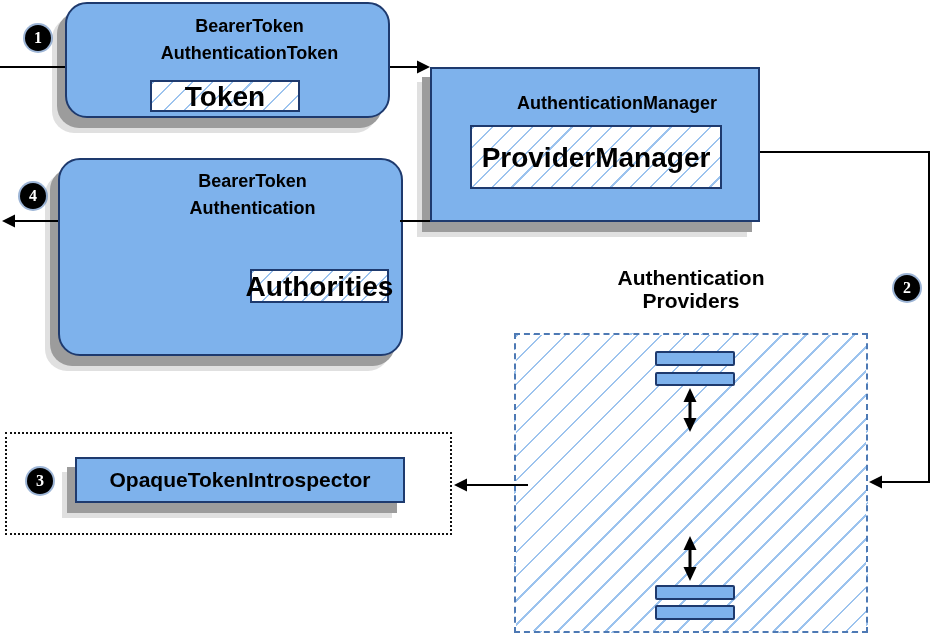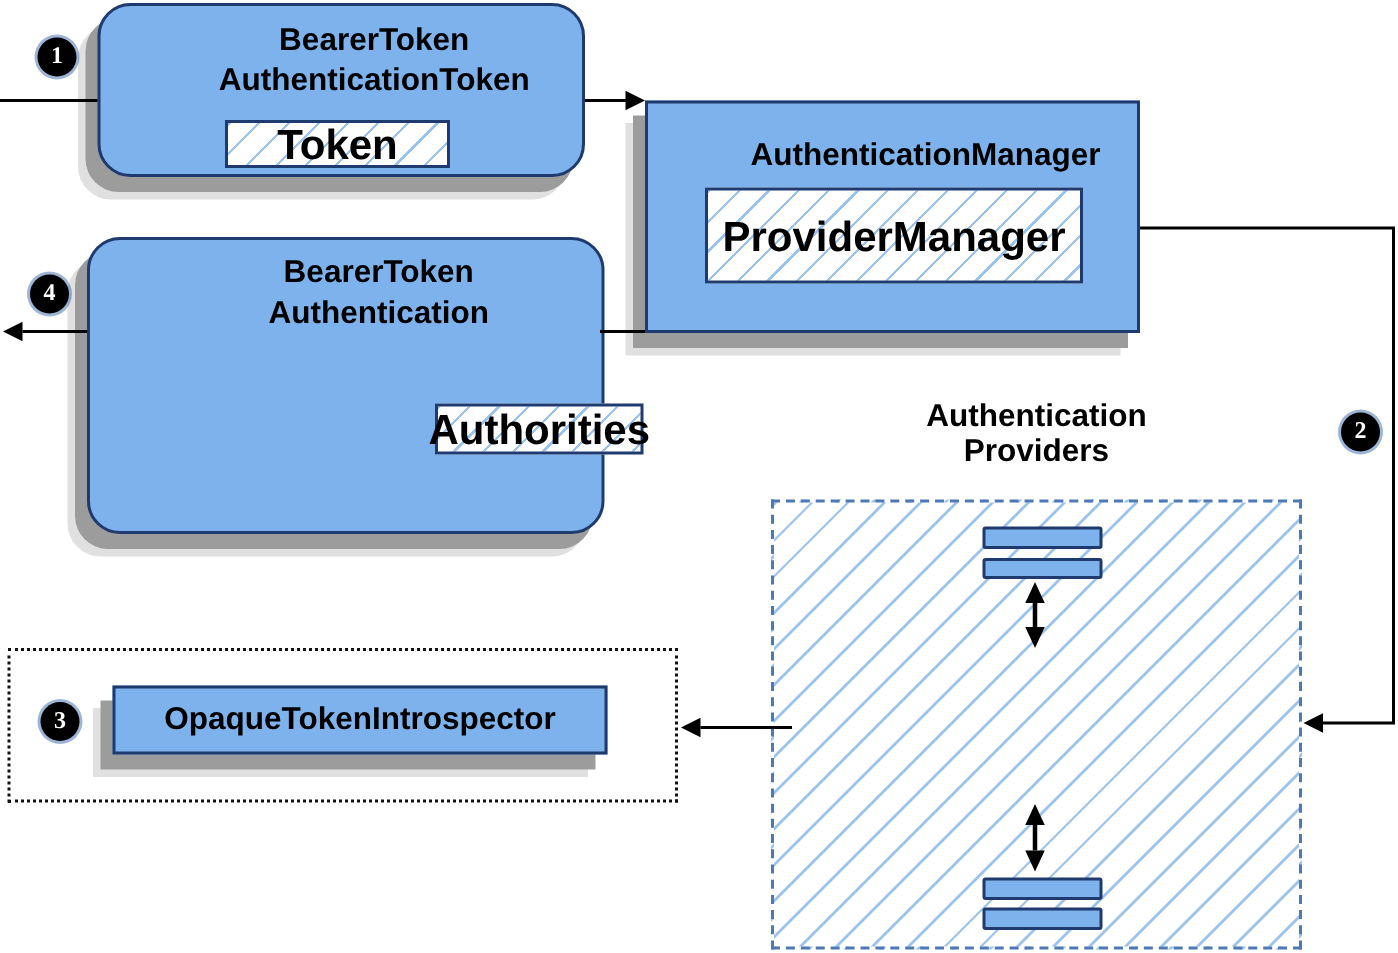--- a/index.html
+++ b/index.html
@@ -41,21 +41,21 @@
     border:2px solid var(--node-border,#1e3a6e);border-radius:2px;
   }
   .badge{
     position:absolute;width:26px;height:26px;border-radius:50%;
     background:var(--badge-bg,#000);color:var(--badge-text,#fff);
     display:flex;align-items:center;justify-content:center;
     font:bold 16px "Liberation Serif","DejaVu Serif",serif;
     box-shadow:0 0 0 2px rgba(77,121,180,.55);
     z-index:6;
   }
-  .title{font-size:21px;line-height:27px;padding-left:44px;}
+  .title{font-size:18px;line-height:27px;padding-left:44px;}
   .chip .t{font-size:28px;line-height:25px;}
   .links{position:absolute;left:0;top:0;z-index:5;pointer-events:none;}
   .lbl-providers{position:absolute;left:556px;top:266px;width:270px;font-size:21px;line-height:23px;}
   .z2{z-index:2;}
 </style>
 </head>
 <body>
 
 <div class="stage">
 
@@ -86,21 +86,21 @@
   <div class="node shadow z2" style="left:430px;top:67px;width:330px;height:155px;">
     <div class="t title" style="margin-top:21px;">AuthenticationManager</div>
     <div class="chip" style="left:38px;top:56px;width:252px;height:64px;">
       <div class="t">ProviderManager</div>
     </div>
   </div>
 
   <div class="node round shadow z2" style="left:58px;top:158px;width:345px;height:198px;">
     <div class="t title" style="margin-top:8px;">BearerToken
 Authentication</div>
-    <div class="chip" style="left:190px;top:109px;width:139px;height:34px;margin-left:40px;">
+    <div class="chip" style="left:190px;top:109px;width:139px;height:34px;">
       <div class="t">Authorities</div>
     </div>
   </div>
 
   <svg class="links" width="932" height="635" viewBox="0 0 932 635">
     <g stroke="#000" stroke-width="2" fill="#000">
       <line x1="0" y1="67" x2="65" y2="67"></line>
       <line x1="390" y1="67" x2="418" y2="67"></line>
       <polygon points="430,67 417,60.5 417,73.5" stroke="none"></polygon>
       <path d="M760 152 H929 V482 H882" fill="none"></path>

